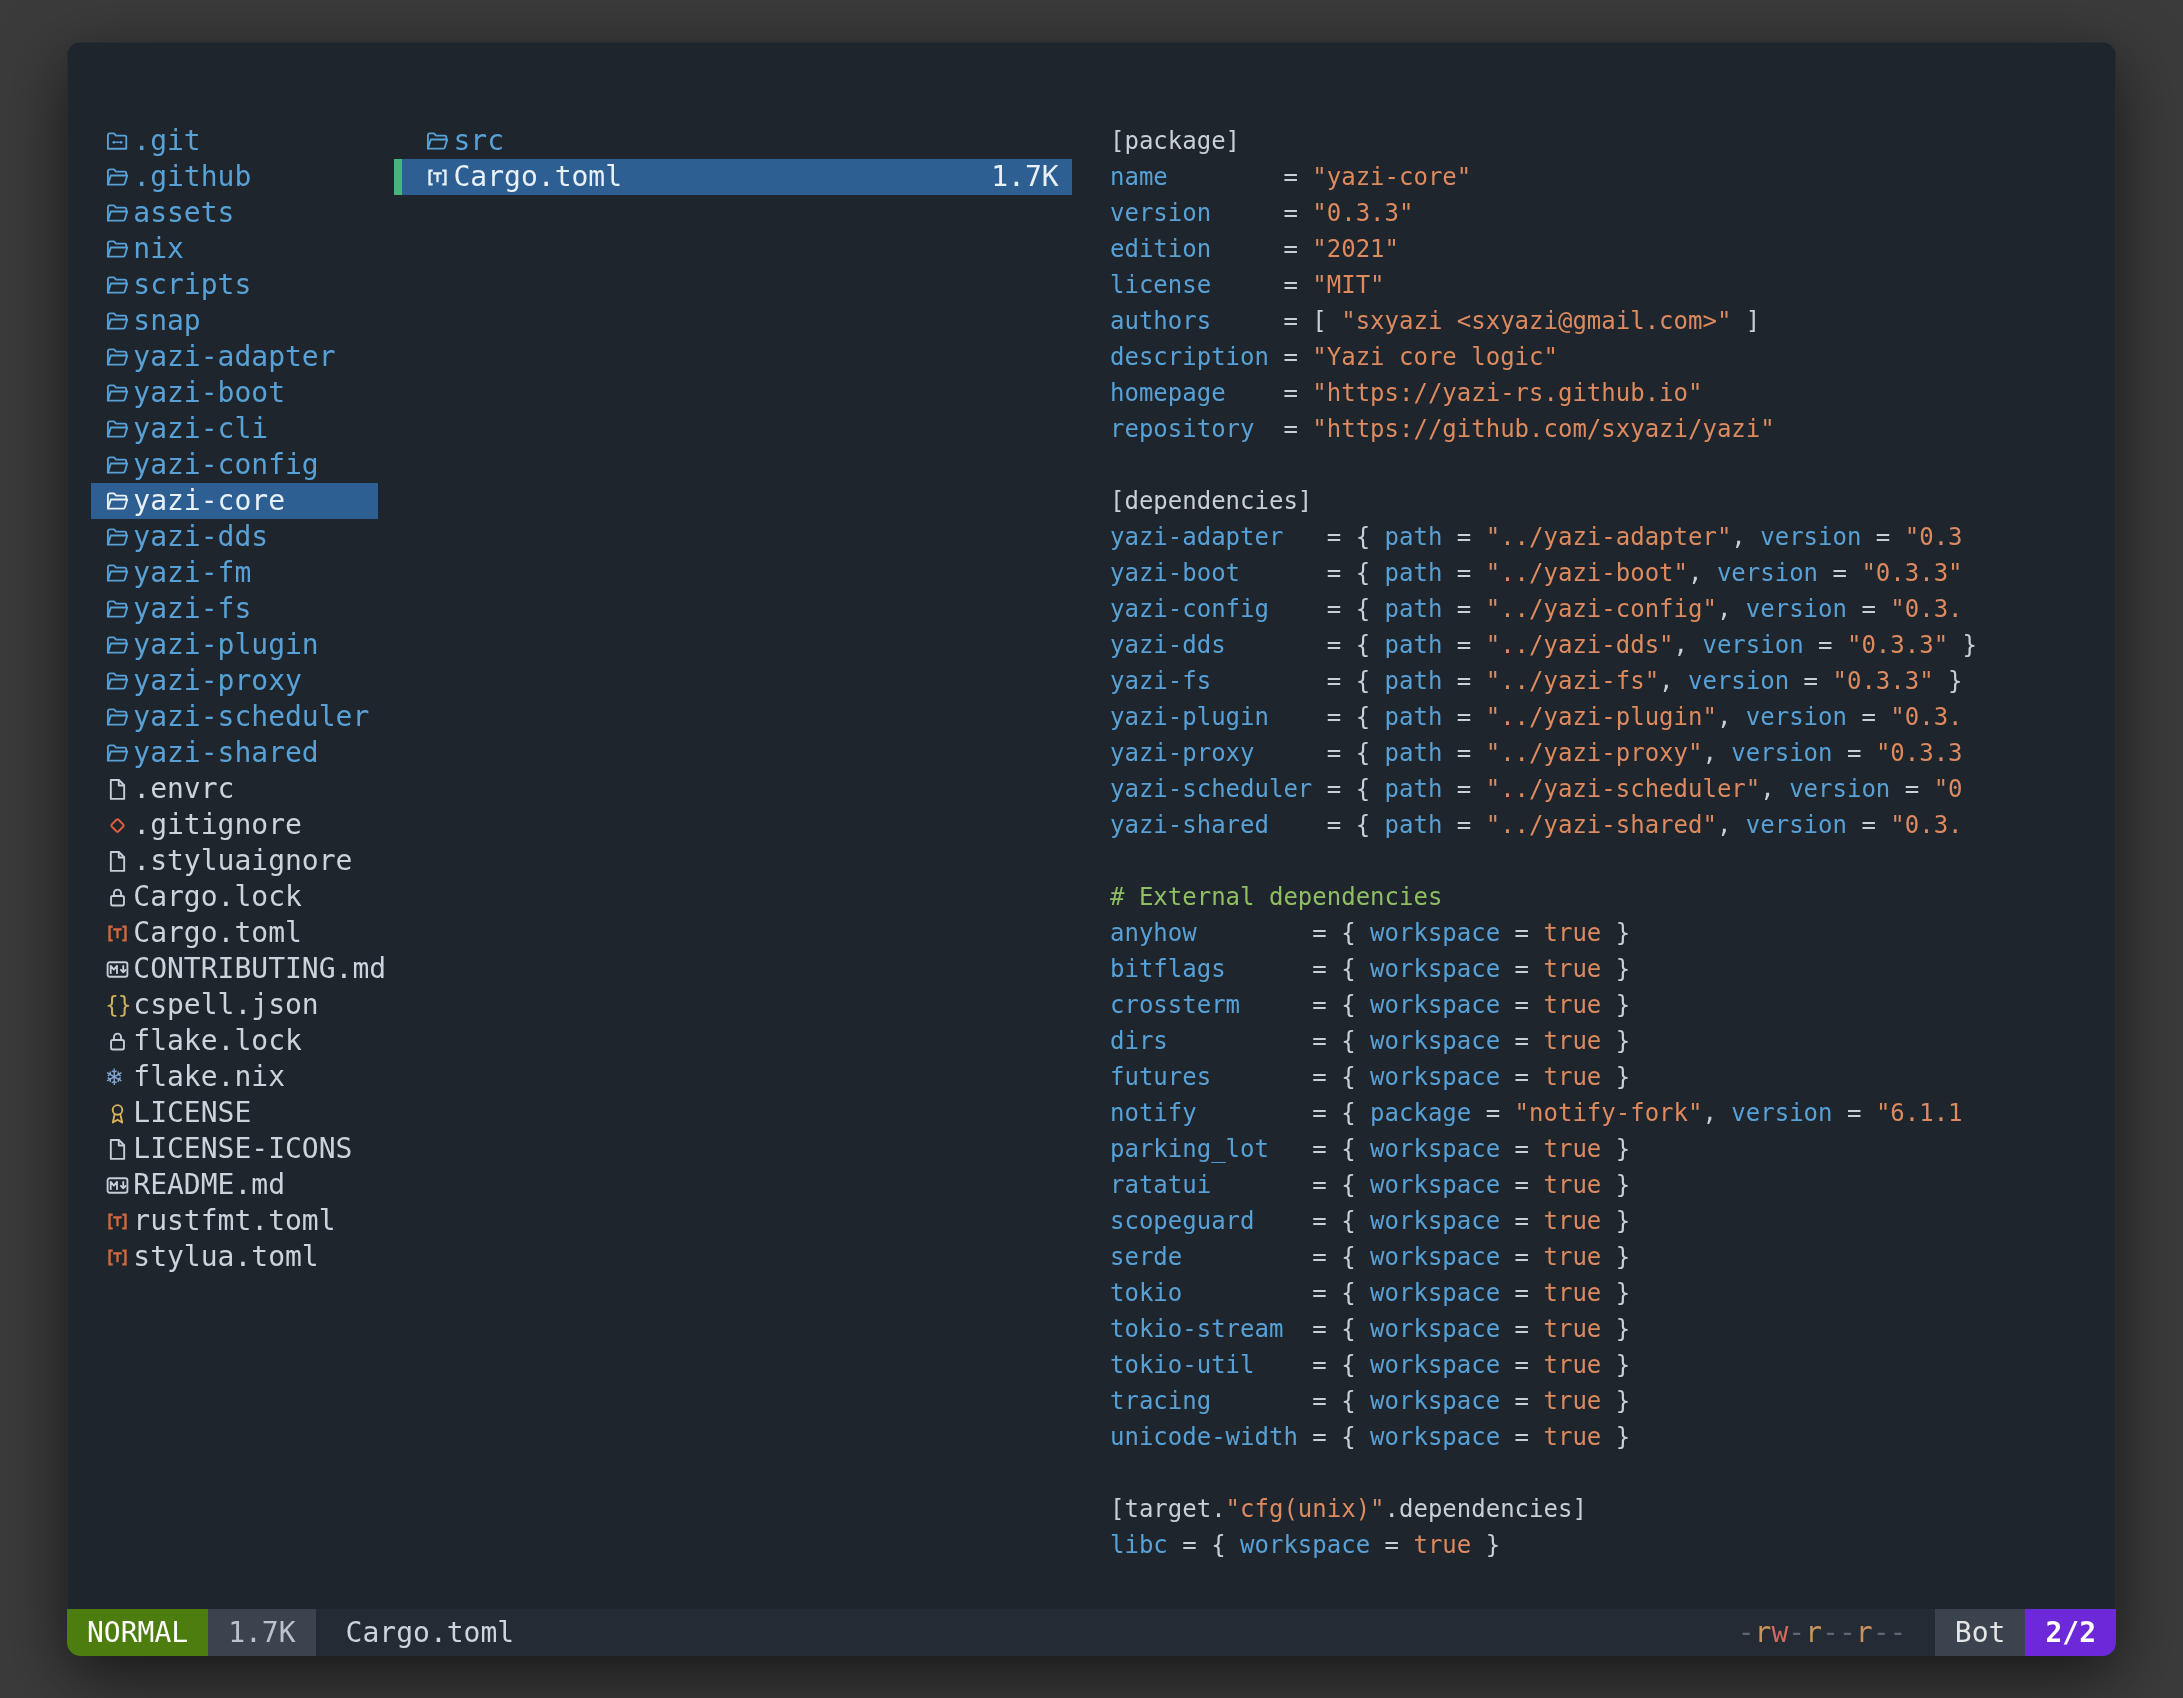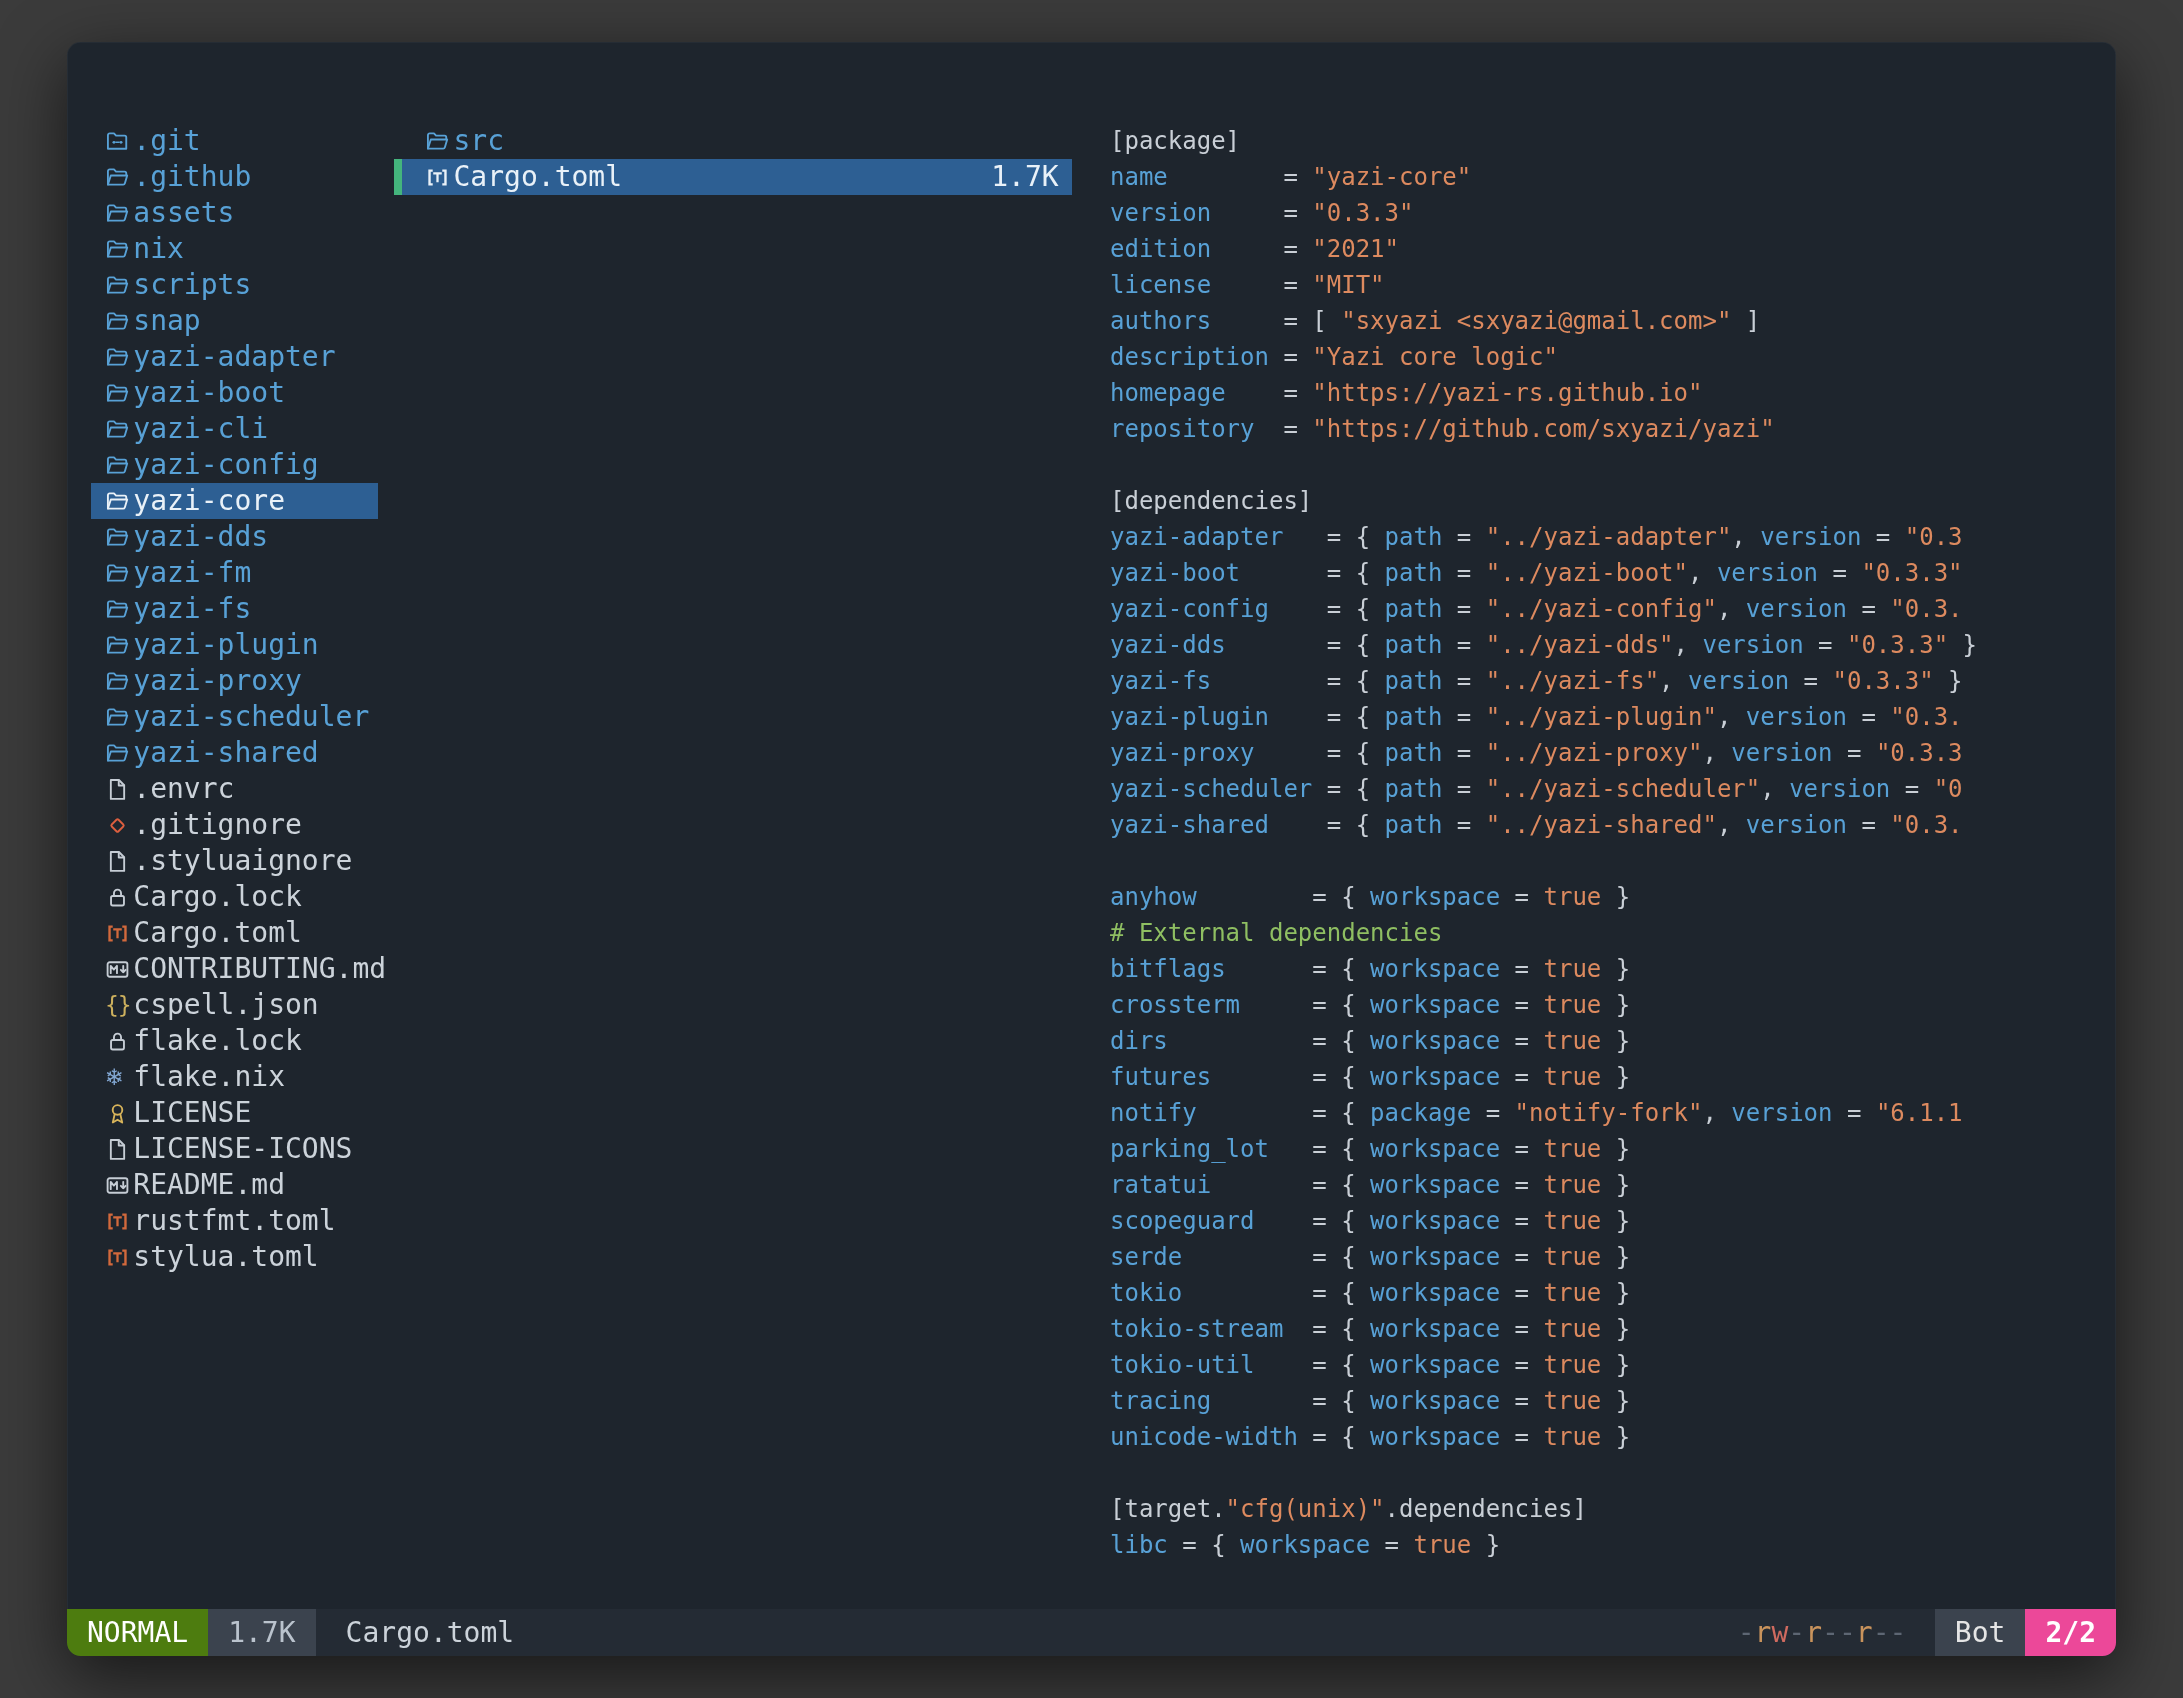--- a/index.html
+++ b/index.html
@@ -53,21 +53,21 @@
   .chip{display:flex;align-items:center;padding:0 20px}
   .chip.mode{background:#4d7c0f;color:#ffffff;font-weight:normal}
   .chip.size{background:#3b434e;color:#bac3cd}
   .fname{display:flex;align-items:center;margin-left:30px;color:#ccd3da}
   .sb-spacer{flex:1}
   .perms{display:flex;align-items:center;margin-right:28.5px}
   .perm-dash{color:#5d6673}
   .perm-r{color:#c9935c}
   .perm-w{color:#cf6a5f}
   .chip.pos{background:#3b434e;color:#e5e5e5}
-  .chip.counter{background:#ec4899;color:#ffffff;font-weight:bold}
+  .chip.counter{background:#6d28d9;color:#ffffff;font-weight:bold}
 </style>
 </head>
 <body>
 
 <div class="stage">
   <div class="window">
     <div class="panes">
       <div class="pane parent">
           <div class="row dir"><span class="icon ic-folder"><svg viewBox="0 0 24 24">
                 <path fill="none" stroke="currentColor" stroke-width="1.8" stroke-linejoin="round" stroke-linecap="round" d="M2.8 19V5.9a1.7 1.7 0 0 1 1.7-1.7h4.1l2 2.1h8.2a1.6 1.6 0 0 1 1.6 1.6V19z"></path>
@@ -268,22 +268,22 @@
           <div class="pline"><span class="tk-key">yazi-adapter</span><span class="tk-fg">   = { </span><span class="tk-key">path</span><span class="tk-fg"> = </span><span class="tk-str">"../yazi-adapter"</span><span class="tk-fg">, </span><span class="tk-key">version</span><span class="tk-fg"> = </span><span class="tk-str">"0.3</span></div>
           <div class="pline"><span class="tk-key">yazi-boot</span><span class="tk-fg">      = { </span><span class="tk-key">path</span><span class="tk-fg"> = </span><span class="tk-str">"../yazi-boot"</span><span class="tk-fg">, </span><span class="tk-key">version</span><span class="tk-fg"> = </span><span class="tk-str">"0.3.3"</span></div>
           <div class="pline"><span class="tk-key">yazi-config</span><span class="tk-fg">    = { </span><span class="tk-key">path</span><span class="tk-fg"> = </span><span class="tk-str">"../yazi-config"</span><span class="tk-fg">, </span><span class="tk-key">version</span><span class="tk-fg"> = </span><span class="tk-str">"0.3.</span></div>
           <div class="pline"><span class="tk-key">yazi-dds</span><span class="tk-fg">       = { </span><span class="tk-key">path</span><span class="tk-fg"> = </span><span class="tk-str">"../yazi-dds"</span><span class="tk-fg">, </span><span class="tk-key">version</span><span class="tk-fg"> = </span><span class="tk-str">"0.3.3"</span><span class="tk-fg"> }</span></div>
           <div class="pline"><span class="tk-key">yazi-fs</span><span class="tk-fg">        = { </span><span class="tk-key">path</span><span class="tk-fg"> = </span><span class="tk-str">"../yazi-fs"</span><span class="tk-fg">, </span><span class="tk-key">version</span><span class="tk-fg"> = </span><span class="tk-str">"0.3.3"</span><span class="tk-fg"> }</span></div>
           <div class="pline"><span class="tk-key">yazi-plugin</span><span class="tk-fg">    = { </span><span class="tk-key">path</span><span class="tk-fg"> = </span><span class="tk-str">"../yazi-plugin"</span><span class="tk-fg">, </span><span class="tk-key">version</span><span class="tk-fg"> = </span><span class="tk-str">"0.3.</span></div>
           <div class="pline"><span class="tk-key">yazi-proxy</span><span class="tk-fg">     = { </span><span class="tk-key">path</span><span class="tk-fg"> = </span><span class="tk-str">"../yazi-proxy"</span><span class="tk-fg">, </span><span class="tk-key">version</span><span class="tk-fg"> = </span><span class="tk-str">"0.3.3</span></div>
           <div class="pline"><span class="tk-key">yazi-scheduler</span><span class="tk-fg"> = { </span><span class="tk-key">path</span><span class="tk-fg"> = </span><span class="tk-str">"../yazi-scheduler"</span><span class="tk-fg">, </span><span class="tk-key">version</span><span class="tk-fg"> = </span><span class="tk-str">"0</span></div>
           <div class="pline"><span class="tk-key">yazi-shared</span><span class="tk-fg">    = { </span><span class="tk-key">path</span><span class="tk-fg"> = </span><span class="tk-str">"../yazi-shared"</span><span class="tk-fg">, </span><span class="tk-key">version</span><span class="tk-fg"> = </span><span class="tk-str">"0.3.</span></div>
           <div class="pline"></div>
+          <div class="pline"><span class="tk-cm"># External dependencies</span></div>
           <div class="pline"><span class="tk-key">anyhow</span><span class="tk-fg">        = { </span><span class="tk-key">workspace</span><span class="tk-fg"> = </span><span class="tk-bool">true</span><span class="tk-fg"> }</span></div>
-          <div class="pline"><span class="tk-cm"># External dependencies</span></div>
           <div class="pline"><span class="tk-key">bitflags</span><span class="tk-fg">      = { </span><span class="tk-key">workspace</span><span class="tk-fg"> = </span><span class="tk-bool">true</span><span class="tk-fg"> }</span></div>
           <div class="pline"><span class="tk-key">crossterm</span><span class="tk-fg">     = { </span><span class="tk-key">workspace</span><span class="tk-fg"> = </span><span class="tk-bool">true</span><span class="tk-fg"> }</span></div>
           <div class="pline"><span class="tk-key">dirs</span><span class="tk-fg">          = { </span><span class="tk-key">workspace</span><span class="tk-fg"> = </span><span class="tk-bool">true</span><span class="tk-fg"> }</span></div>
           <div class="pline"><span class="tk-key">futures</span><span class="tk-fg">       = { </span><span class="tk-key">workspace</span><span class="tk-fg"> = </span><span class="tk-bool">true</span><span class="tk-fg"> }</span></div>
           <div class="pline"><span class="tk-key">notify</span><span class="tk-fg">        = { </span><span class="tk-key">package</span><span class="tk-fg"> = </span><span class="tk-str">"notify-fork"</span><span class="tk-fg">, </span><span class="tk-key">version</span><span class="tk-fg"> = </span><span class="tk-str">"6.1.1</span></div>
           <div class="pline"><span class="tk-key">parking_lot</span><span class="tk-fg">   = { </span><span class="tk-key">workspace</span><span class="tk-fg"> = </span><span class="tk-bool">true</span><span class="tk-fg"> }</span></div>
           <div class="pline"><span class="tk-key">ratatui</span><span class="tk-fg">       = { </span><span class="tk-key">workspace</span><span class="tk-fg"> = </span><span class="tk-bool">true</span><span class="tk-fg"> }</span></div>
           <div class="pline"><span class="tk-key">scopeguard</span><span class="tk-fg">    = { </span><span class="tk-key">workspace</span><span class="tk-fg"> = </span><span class="tk-bool">true</span><span class="tk-fg"> }</span></div>
           <div class="pline"><span class="tk-key">serde</span><span class="tk-fg">         = { </span><span class="tk-key">workspace</span><span class="tk-fg"> = </span><span class="tk-bool">true</span><span class="tk-fg"> }</span></div>
           <div class="pline"><span class="tk-key">tokio</span><span class="tk-fg">         = { </span><span class="tk-key">workspace</span><span class="tk-fg"> = </span><span class="tk-bool">true</span><span class="tk-fg"> }</span></div>

